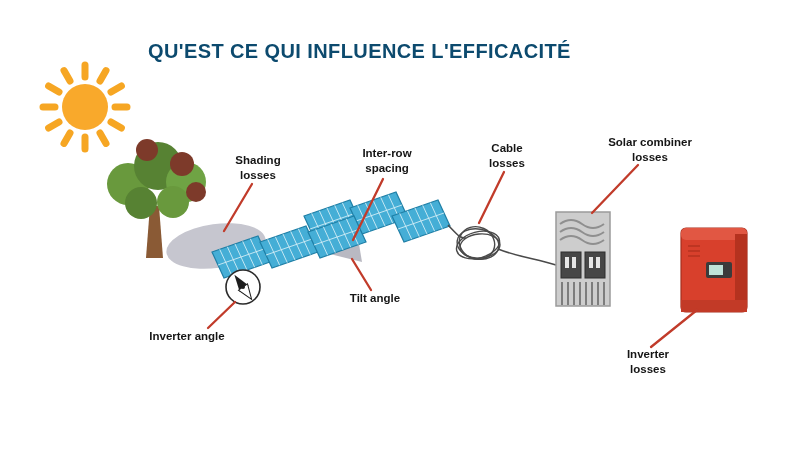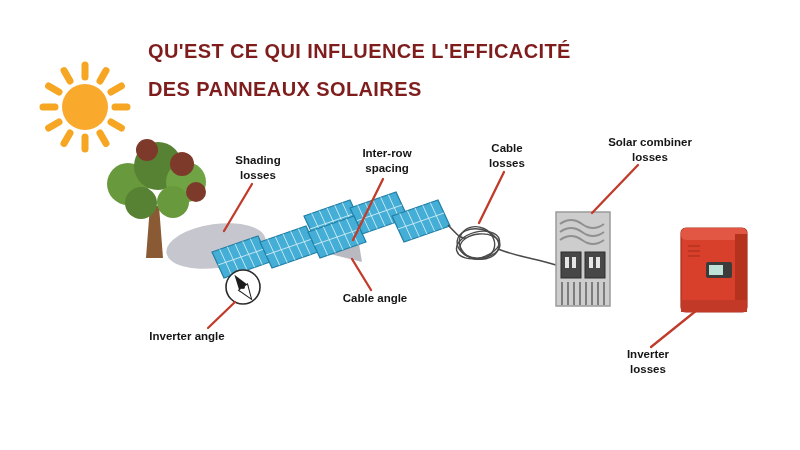--- a/index.html
+++ b/index.html
@@ -3,21 +3,21 @@
 <meta charset="utf-8">
 <style>
   html,body{margin:0;padding:0;background:#ffffff;}
   .scene{
     position:relative;width:800px;height:450px;background:#ffffff;overflow:hidden;
     font-family:"Liberation Sans",sans-serif;
   }
   .scene-svg{position:absolute;left:0;top:0;}
   .title{
     position:absolute;left:148px;top:32px;width:520px;
-    color:#7f1d1d;font-weight:bold;font-size:20px;line-height:38px;letter-spacing:.4px;
+    color:#0c4a6e;font-weight:bold;font-size:20px;line-height:38px;letter-spacing:.4px;
   }
   .lbl{
     position:absolute;font-weight:bold;font-size:11.5px;color:#151515;
     text-align:center;line-height:1.3;
   }
   .lbl-shading{left:219px;top:153px;width:78px;}
   .lbl-interrow{left:352px;top:146px;width:70px;}
   .lbl-cable{left:481px;top:141px;width:52px;}
   .lbl-combiner{left:598px;top:135px;width:104px;}
   .lbl-tilt{left:338px;top:291px;width:74px;}
@@ -112,24 +112,23 @@
       <line x1="504" y1="172" x2="479" y2="223"></line>
       <line x1="638" y1="165" x2="592" y2="213"></line>
       <line x1="371" y1="290" x2="352" y2="259"></line>
       <line x1="208" y1="328" x2="235" y2="302"></line>
       <line x1="651" y1="347" x2="697" y2="310"></line>
     </g>
   </svg>
 
   <div class="title">
     <div>QU'EST CE QUI INFLUENCE L'EFFICACITÉ</div>
-    <div>DES PANNEAUX SOLAIRES</div>
   </div>
 
   <div class="lbl lbl-interrow">Inter-row spacing</div>
   <div class="lbl lbl-shading">Shading losses</div>
   <div class="lbl lbl-cable">Cable losses</div>
   <div class="lbl lbl-combiner">Solar combiner losses</div>
-  <div class="lbl lbl-tilt">Cable angle</div>
+  <div class="lbl lbl-tilt">Tilt angle</div>
   <div class="lbl lbl-azimuth">Inverter angle</div>
   <div class="lbl lbl-inverter">Inverter losses</div>
 
 </div>
 
 </body></html>

